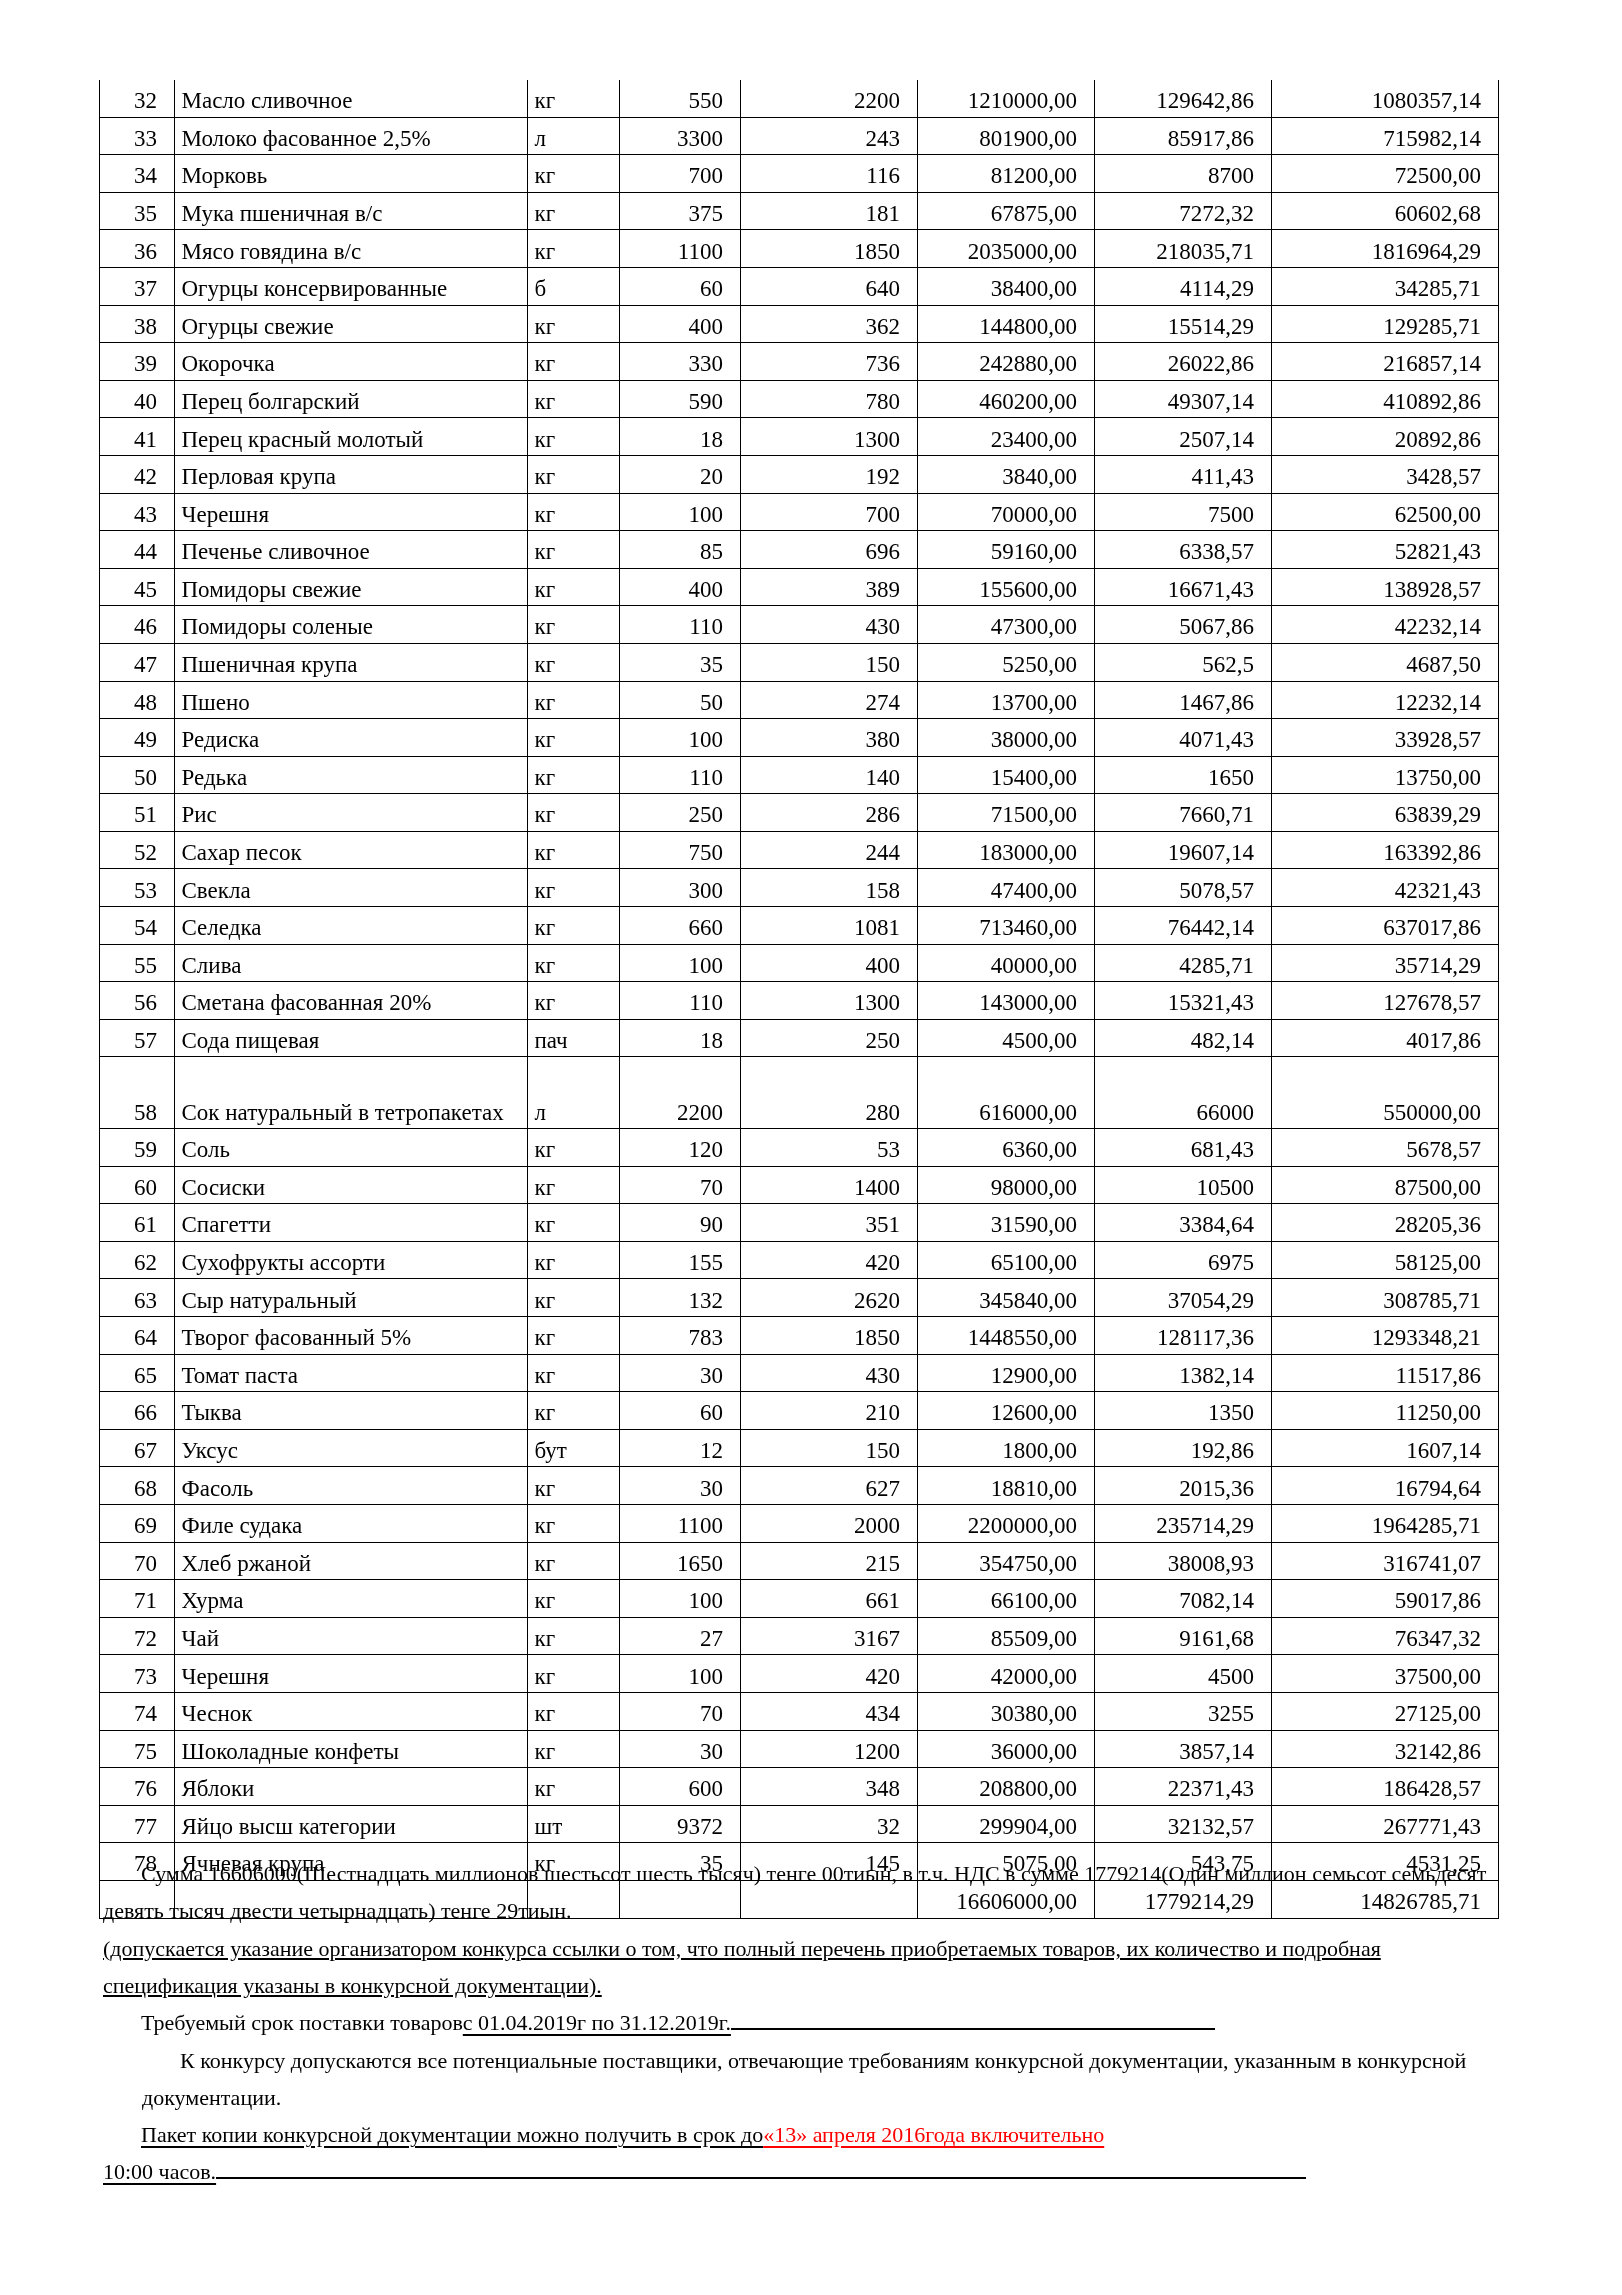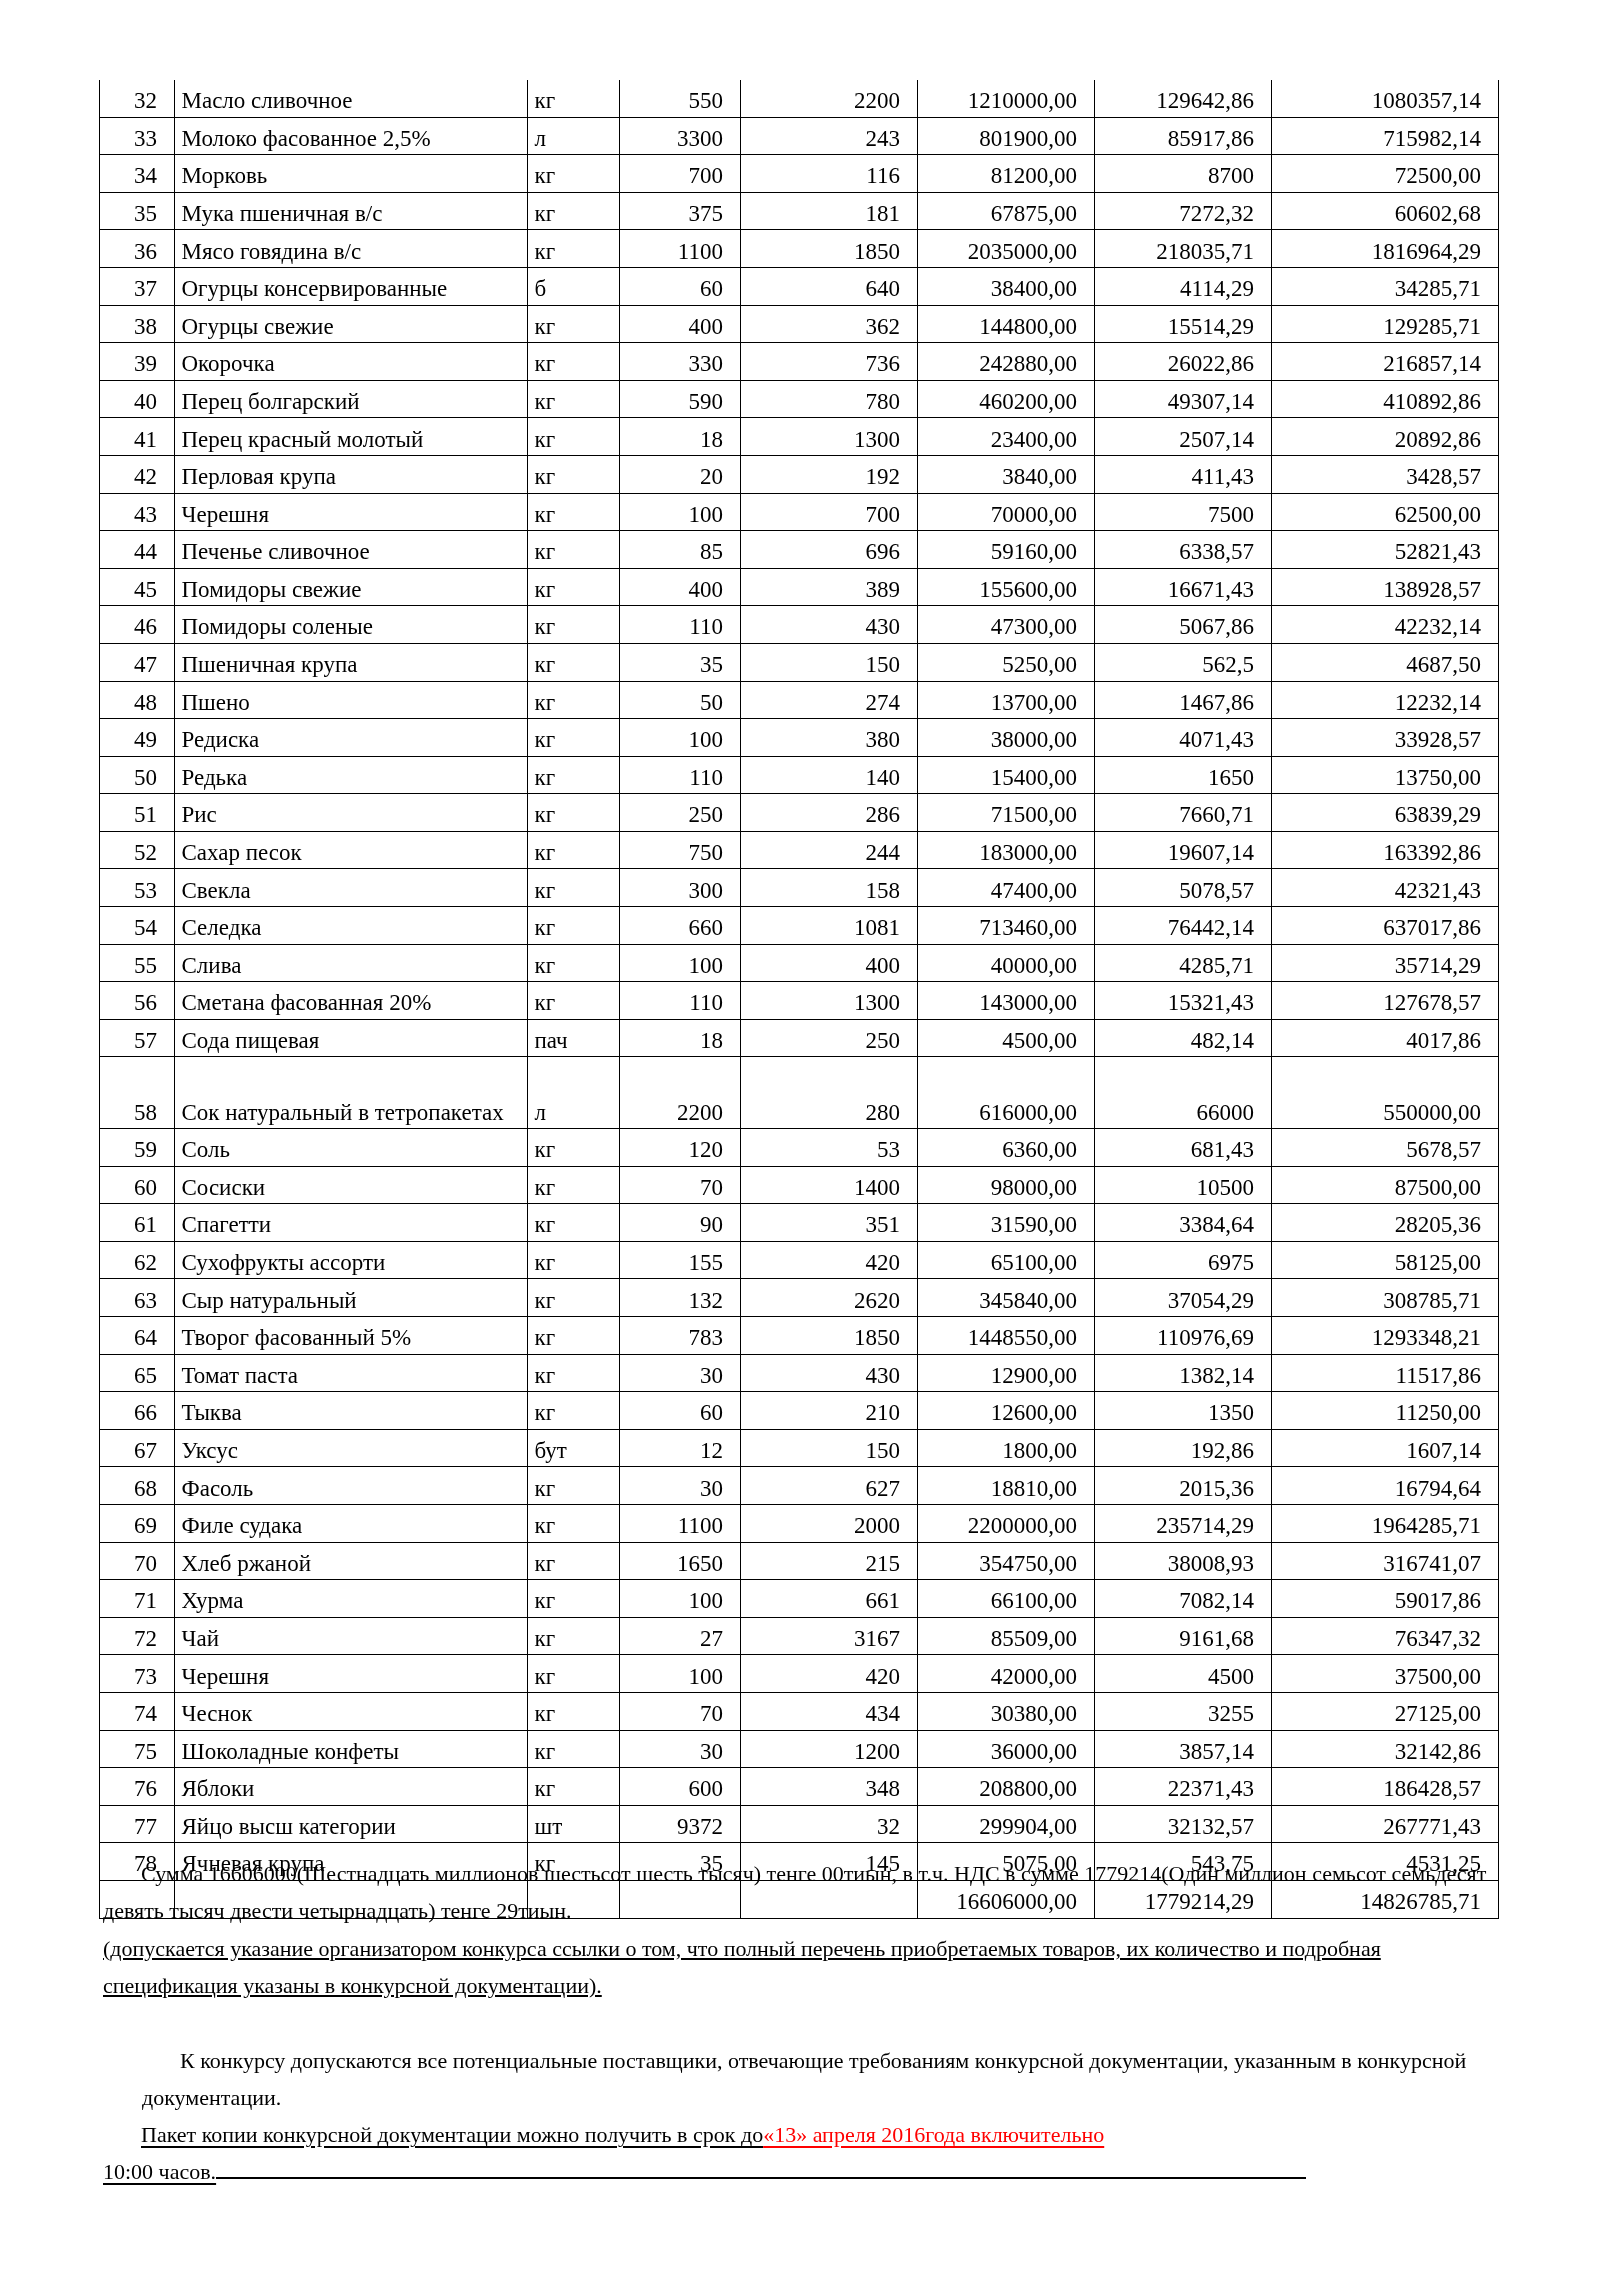--- a/index.html
+++ b/index.html
@@ -383,21 +383,21 @@
           <td class="num">37054,29</td>
           <td class="num">308785,71</td>
         </tr>
         <tr>
           <td class="num c-no">64</td>
           <td class="txt">Творог фасованный 5%</td>
           <td class="txt">кг</td>
           <td class="num">783</td>
           <td class="num">1850</td>
           <td class="num">1448550,00</td>
-          <td class="num">110976,69</td>
+          <td class="num">128117,36</td>
           <td class="num">1293348,21</td>
         </tr>
         <tr>
           <td class="num c-no">65</td>
           <td class="txt">Томат паста</td>
           <td class="txt">кг</td>
           <td class="num">30</td>
           <td class="num">430</td>
           <td class="num">12900,00</td>
           <td class="num">1382,14</td>
@@ -547,20 +547,23 @@
   </table>
 
   <div class="para" style="top: 1855px;">
     <div class="indent" style="text-indent: 38px; padding-left: 0px;">Сумма 16606000(Шестнадцать миллионов шестьсот шесть тысяч) тенге 00тиын, в т.ч. НДС в сумме 1779214(Один миллион семьсот семьдесят девять тысяч двести четырнадцать) тенге 29тиын.</div>
   </div>
 
   <div class="para" style="top: 1930px; text-decoration: underline;">
     <div>(допускается указание организатором конкурса ссылки о том, что полный перечень приобретаемых товаров, их количество и подробная спецификация указаны в конкурсной документации).</div>
   </div>
 
+  <div class="para" style="top: 2004px;">
+    <span class="indent" style="display:inline-block;">Требуемый срок поставки товаров </span><span class="u">с 01.04.2019г по 31.12.2019г.</span><span class="fillline" style="width:484px;"></span>
+  </div>
 
   <div class="para" style="top: 2042px; margin-left: 39px;">
     <div style="text-indent: 38px;">К конкурсу допускаются все потенциальные поставщики, отвечающие требованиям конкурсной документации, указанным в конкурсной документации.</div>
   </div>
 
   <div class="para" style="top: 2116px;">
     <span class="indent u" style="display:inline-block;">Пакет копии конкурсной документации можно получить в срок  до </span><span class="u red" style="color: rgb(255, 0, 0); text-decoration: underline;">«13» апреля 2016года включительно</span><br>
     <span class="u">10:00 часов.</span><span class="fillline" style="width:1090px;"></span>
   </div>
 

